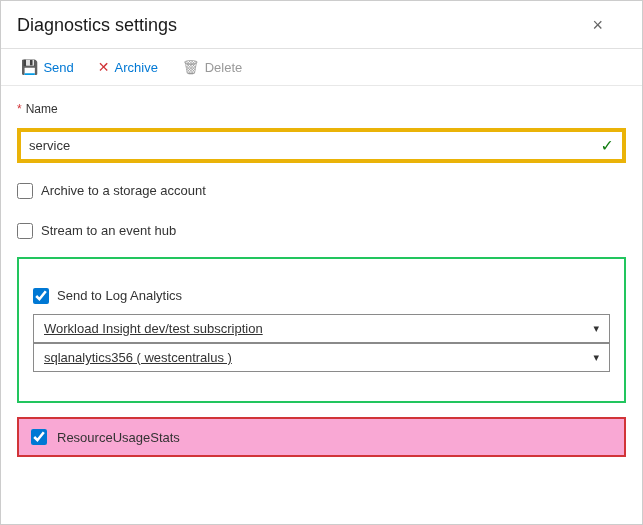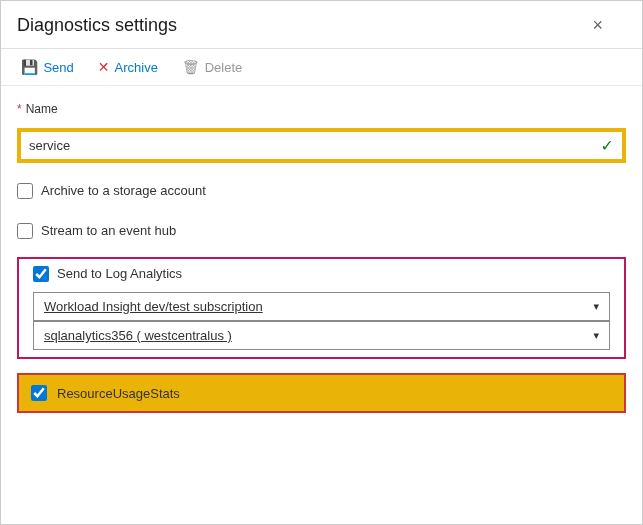--- a/index.html
+++ b/index.html
@@ -106,22 +106,22 @@
       gap: 8px;
       margin-bottom: 12px;
       padding: 6px 0;
     }
     .checkbox-row input[type="checkbox"] {
       width: 16px;
       height: 16px;
       accent-color: #0078d4;
     }
     .section-box {
-      border: 2px solid #be185d;
-      padding: 7px 14px;
+      border: 2px solid #22c55e;
+      padding: 29px 14px;
       margin-bottom: 14px;
       max-width: 620px;
     }
     .section-box .checkbox-row {
       margin-bottom: 10px;
       padding: 0;
     }
     .sub-label {
       font-size: 12px;
       color: #333;
@@ -159,21 +159,21 @@
     }
     .log-label {
       font-size: 11px;
       font-weight: 600;
       color: #666;
       letter-spacing: 0.5px;
       margin-bottom: 6px;
     }
     .log-row-box {
       border: 2px solid #d13438;
-      background: #eab308;
+      background: #f9a8d4;
       max-width: 620px;
     }
     .log-row {
       display: flex;
       align-items: center;
       gap: 10px;
       padding: 10px 12px;
     }
     .log-row input[type="checkbox"] {
       width: 16px;

